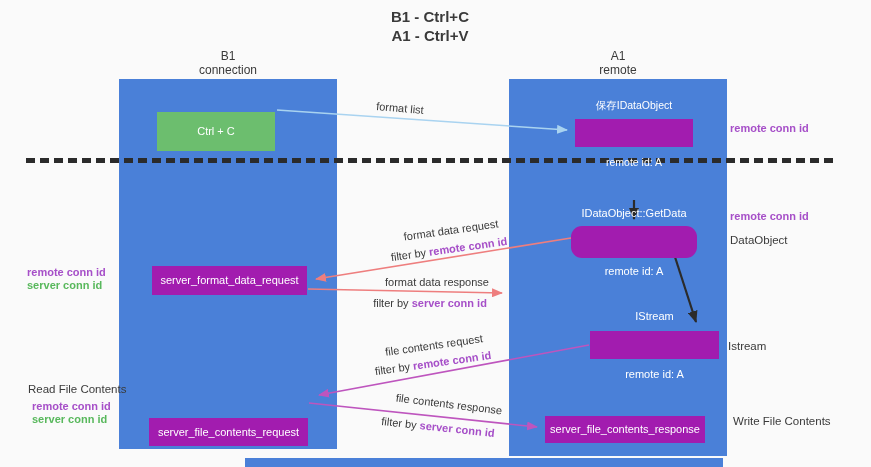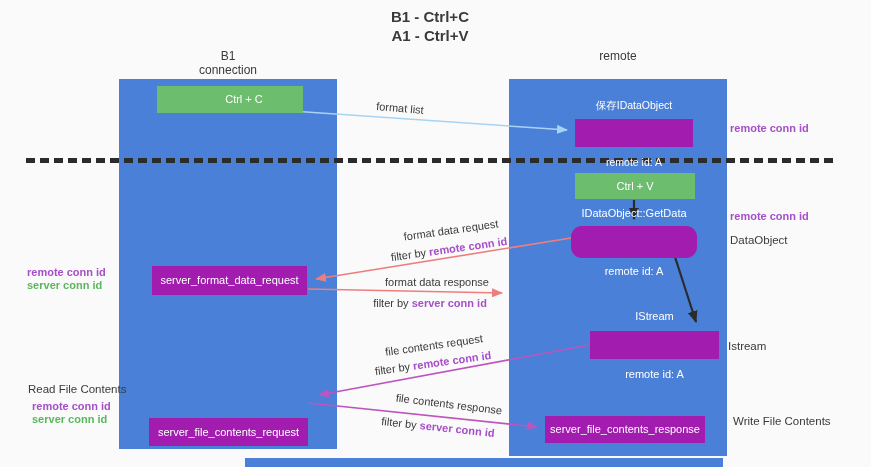--- a/index.html
+++ b/index.html
@@ -60,20 +60,21 @@
   <div class="title">
     <div>B1 - Ctrl+C</div>
     <div>A1 - Ctrl+V</div>
   </div>
 
   <div class="lane-header" style="left:119px;">
     <div>B1</div>
     <div>connection</div>
   </div>
   <div class="lane-header" style="left:509px;">
+    <div>A1</div>
     <div>remote</div>
   </div>
 
   <div class="lane lane-left"></div>
   <div class="lane lane-right"></div>
   <div class="lane bottom-strip"></div>
 
   <div class="dashed-line"></div>
 
   <svg class="arrows" width="871" height="467">
@@ -93,32 +94,29 @@
     </defs>
     <line x1="277" y1="110" x2="567" y2="130" stroke="#a9d3f0" stroke-width="1.6" marker-end="url(#m-blue)"></line>
     <line x1="634" y1="200" x2="634" y2="219" stroke="#2b2b2b" stroke-width="2.2" marker-end="url(#m-black)"></line>
     <line x1="571" y1="238" x2="316" y2="279" stroke="#ee7e7e" stroke-width="1.6" marker-end="url(#m-red)"></line>
     <line x1="308" y1="289" x2="502" y2="293" stroke="#ee7e7e" stroke-width="1.6" marker-end="url(#m-red)"></line>
     <line x1="675" y1="257" x2="696" y2="322" stroke="#2b2b2b" stroke-width="2.2" marker-end="url(#m-black)"></line>
     <line x1="589" y1="345" x2="319" y2="395" stroke="#be55be" stroke-width="1.6" marker-end="url(#m-mag)"></line>
     <line x1="309" y1="403" x2="537" y2="427" stroke="#be55be" stroke-width="1.6" marker-end="url(#m-mag)"></line>
   </svg>
 
-  <div class="node green" style="left:157px;top:86px;width:118px;height:27px;padding-left:28px;">
+  <div class="node green" style="left:157px;top:112px;width:118px;height:39px;">
     <span>Ctrl + C</span>
   </div>
 
   <div class="node orange" style="left:575px;top:119px;width:118px;height:28px;font-size:10.5px;line-height:12px;">
     <span>保存IDataObject</span>
     <span>remote id: A</span>
   </div>
 
-  <div class="node green" style="left:575px;top:173px;width:120px;height:26px;">
-    <span>Ctrl + V</span>
-  </div>
 
   <div class="node orange" style="left:571px;top:226px;width:126px;height:32px;line-height:13px;border-radius:11px;">
     <span>IDataObject::GetData</span>
     <span>remote id: A</span>
   </div>
 
   <div class="node orange" style="left:152px;top:266px;width:155px;height:29px;">
     <span>server_format_data_request</span>
   </div>
 

